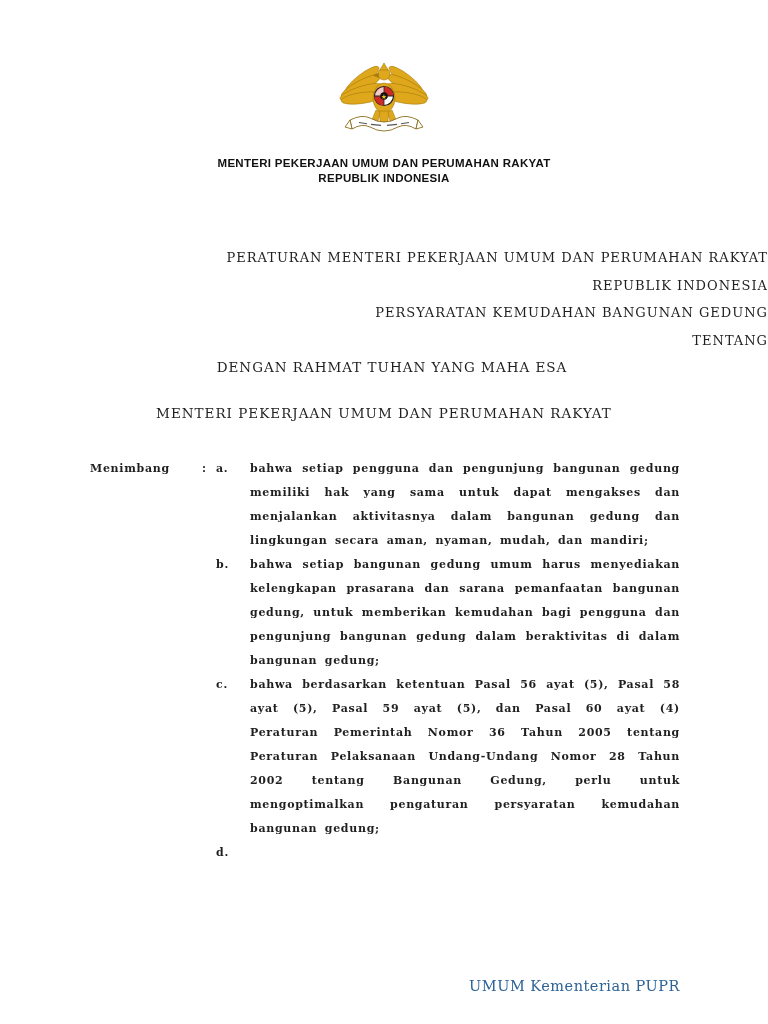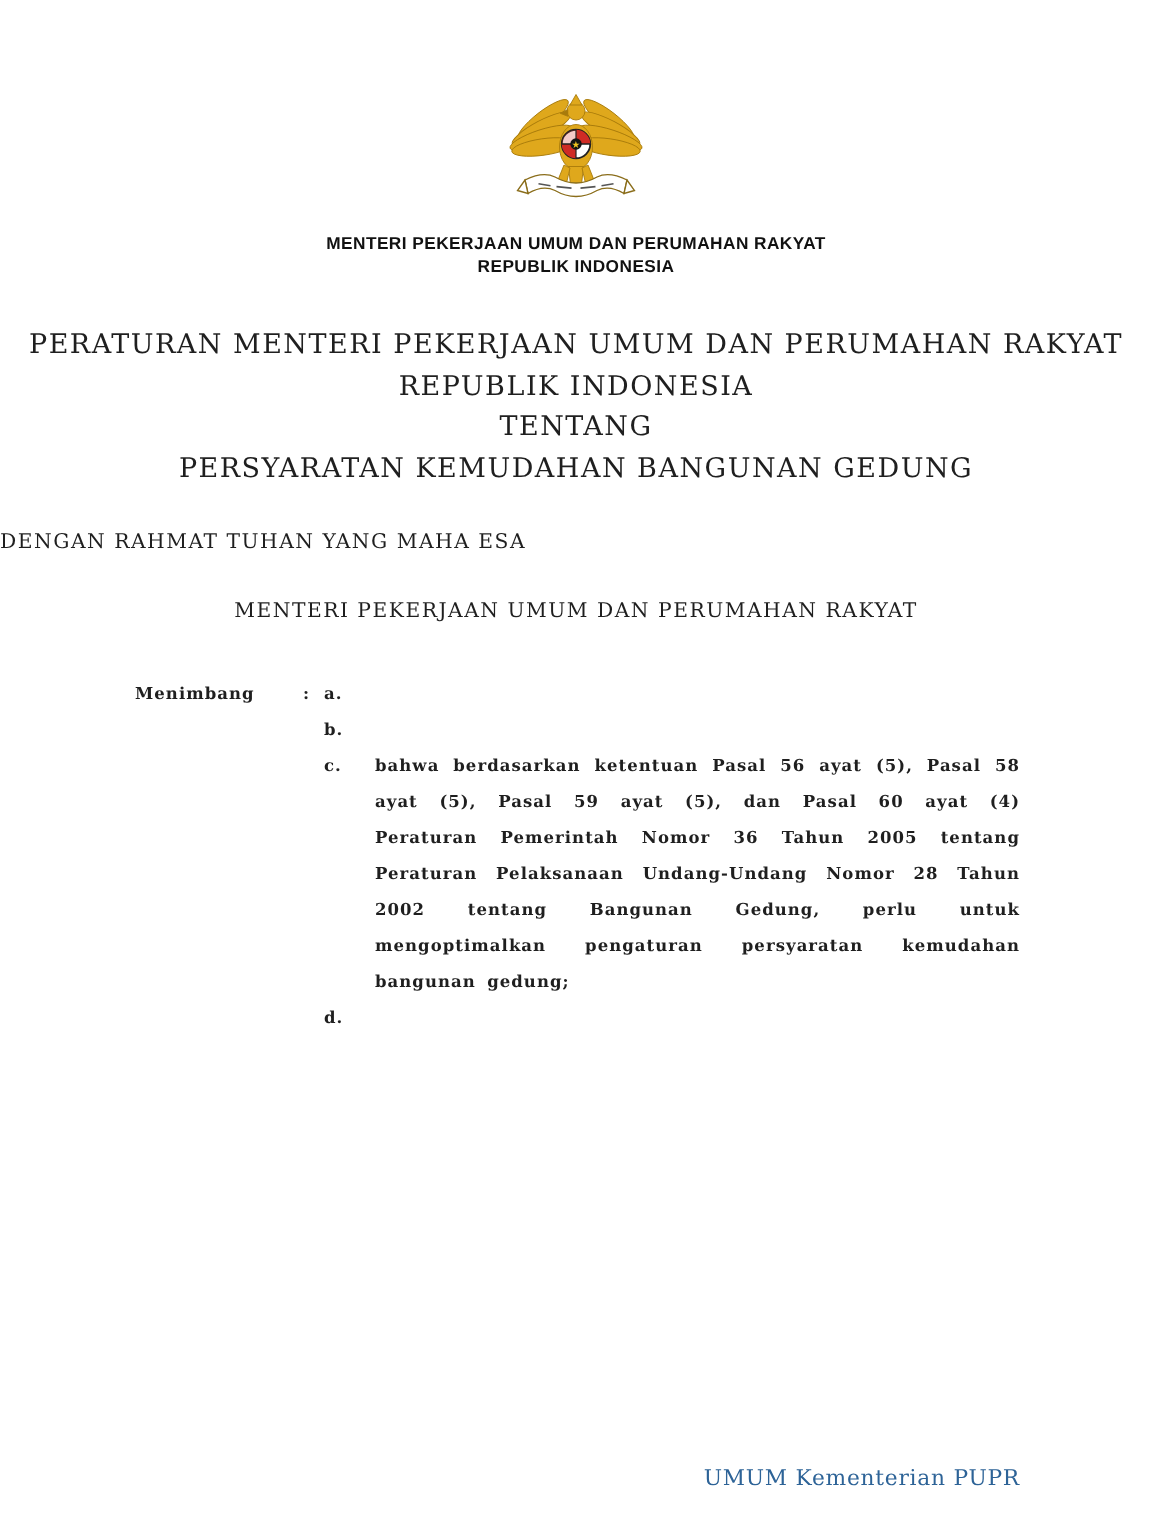--- a/index.html
+++ b/index.html
@@ -19,33 +19,34 @@
   .ministry {
     margin-top: 10px;
     font-family: "Liberation Sans", sans-serif;
     font-weight: 700;
     font-size: 11.5px;
     line-height: 15px;
     letter-spacing: 0.3px;
     color: #111111;
   }
   .title-block {
-    margin-top: 30px;
-    text-align: center;
-    font-size: 18px;
+    margin-top: 58px;
+    text-align: right;
+    font-size: 13px;
     line-height: 27.5px;
     letter-spacing: 1px;
     color: #1f1f1f;
   }
   .invocation {
-    margin-top: 22px;
+    text-align: center;
     font-size: 13.5px;
     line-height: 27.5px;
     letter-spacing: 1px;
     color: #1f1f1f;
+    padding-left: 16px;
   }
   .authority {
     margin-top: 18px;
     text-align: center;
     font-size: 13.5px;
     line-height: 27.5px;
     letter-spacing: 1px;
     color: #1f1f1f;
   }
   .considering {
@@ -130,39 +131,41 @@
     </div>
     <div class="ministry">
       <div>MENTERI PEKERJAAN UMUM DAN PERUMAHAN RAKYAT</div>
       <div>REPUBLIK INDONESIA</div>
     </div>
   </header>
 
   <section class="title-block">
     <div>PERATURAN MENTERI PEKERJAAN UMUM DAN PERUMAHAN RAKYAT</div>
     <div>REPUBLIK INDONESIA</div>
+    <div>PERSYARATAN KEMUDAHAN BANGUNAN GEDUNG</div>
     <div>TENTANG</div>
-    <div>PERSYARATAN KEMUDAHAN BANGUNAN GEDUNG</div>
   </section>
 
   <section class="invocation">
     <div>DENGAN RAHMAT TUHAN YANG MAHA ESA</div>
   </section>
 
   <section class="authority">
     <div>MENTERI PEKERJAAN UMUM DAN PERUMAHAN RAKYAT</div>
   </section>
 
   <section class="considering">
     <div class="c-label">Menimbang</div>
     <div class="c-colon">:</div>
 
     <div class="c-marker">a.</div>
+    <div class="c-text">bahwa setiap pengguna dan pengunjung bangunan gedung memiliki hak yang sama untuk dapat mengakses dan menjalankan aktivitasnya dalam bangunan gedung dan lingkungan secara aman, nyaman, mudah, dan mandiri;</div>
 
     <div class="c-marker">b.</div>
+    <div class="c-text">bahwa setiap bangunan gedung umum harus menyediakan kelengkapan prasarana dan sarana pemanfaatan bangunan gedung, untuk memberikan kemudahan bagi pengguna dan pengunjung bangunan gedung dalam beraktivitas di dalam bangunan gedung;</div>
 
     <div class="c-marker">c.</div>
     <div class="c-text">bahwa berdasarkan ketentuan Pasal 56 ayat (5), Pasal 58 ayat (5), Pasal 59 ayat (5), dan Pasal 60 ayat (4) Peraturan Pemerintah Nomor 36 Tahun 2005 tentang Peraturan Pelaksanaan Undang-Undang Nomor 28 Tahun 2002 tentang Bangunan Gedung, perlu untuk mengoptimalkan pengaturan persyaratan kemudahan bangunan gedung;</div>
 
     <div class="c-marker">d.</div>
   </section>
 
   <div class="footer">UMUM Kementerian PUPR</div>
 
 </div>

